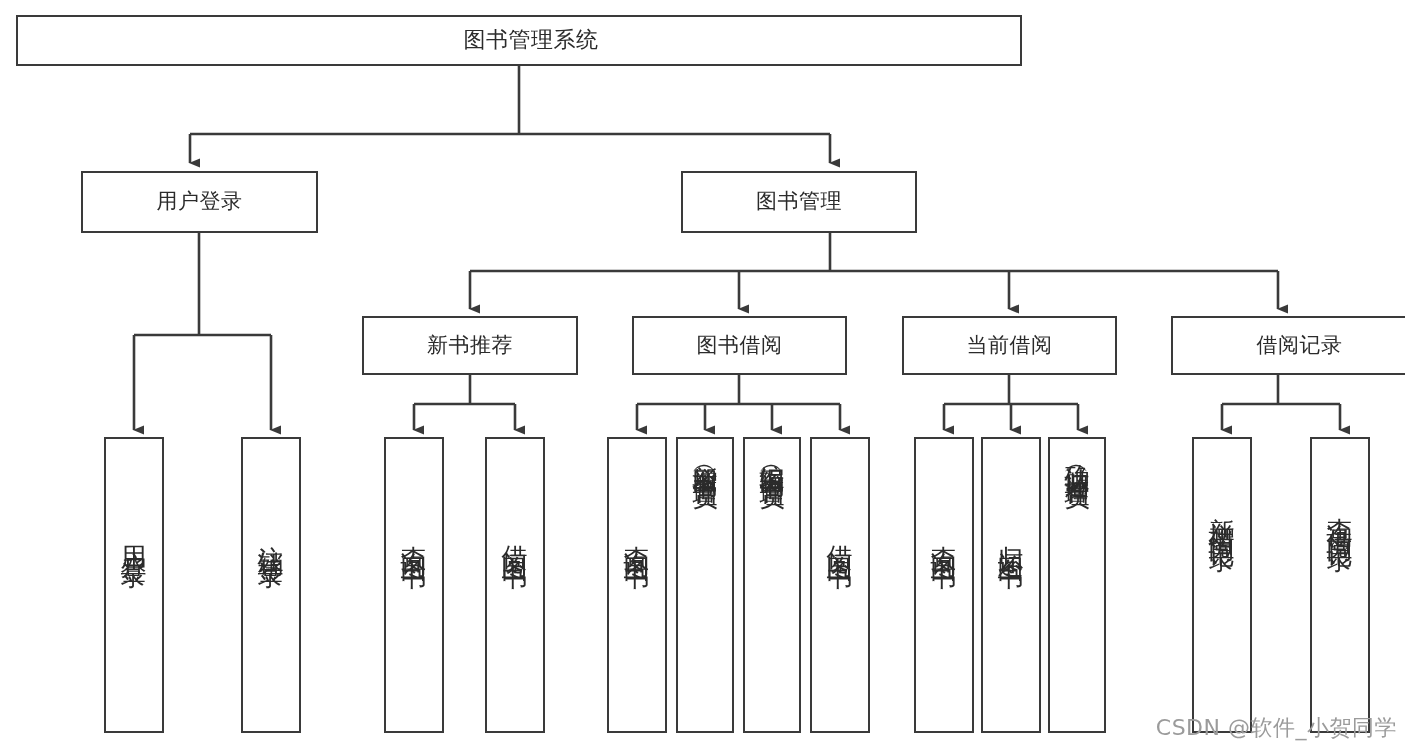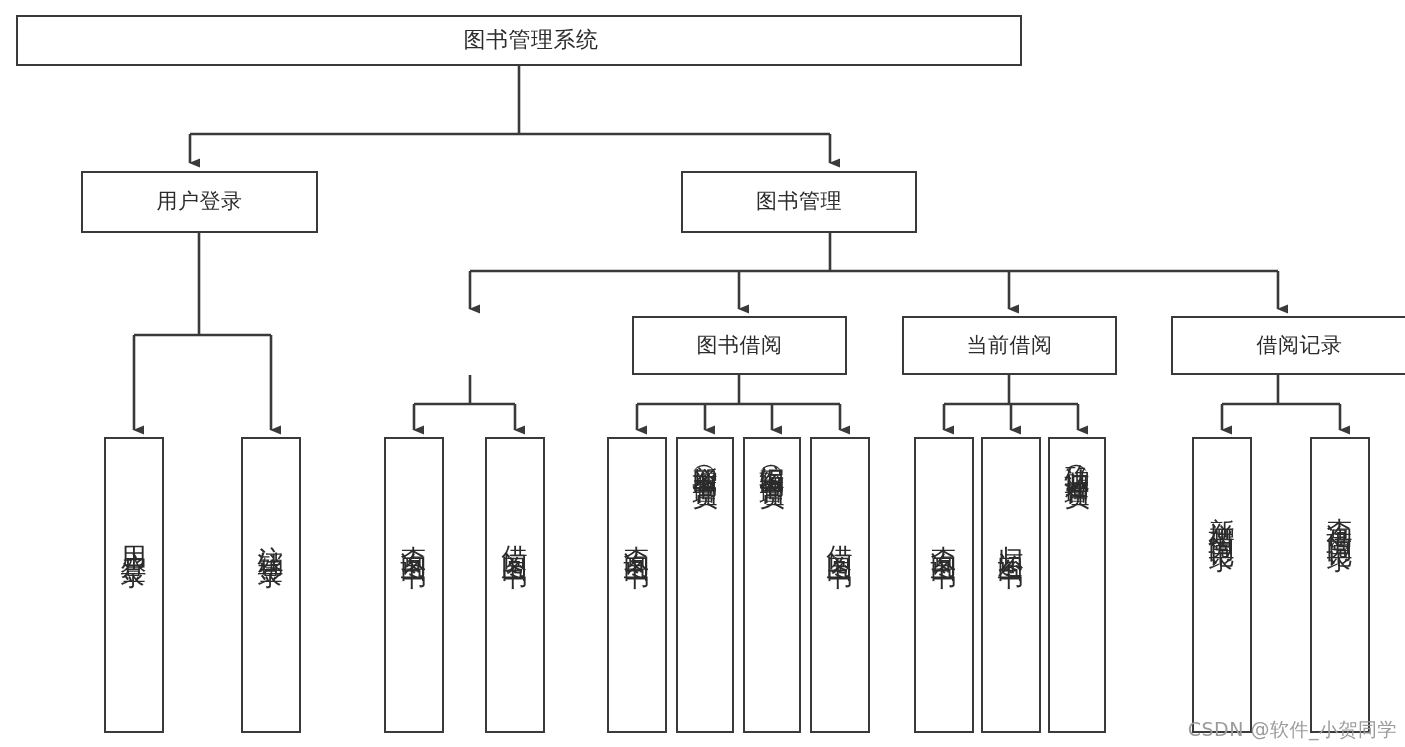--- a/index.html
+++ b/index.html
@@ -46,21 +46,21 @@
     letter-spacing:6px;
     white-space:nowrap;
   }
   .node.v.tall .lbl{font-size:25px;letter-spacing:3px;}
   .node.v.mid .lbl{padding-top:52px;}
   .node.v.mid2 .lbl{padding-top:80px;}
 
   .watermark{
     position:absolute;
     right:8px;bottom:4px;
-    font-size:19px;
+    font-size:22px;
     color:#9b9b9b;
     letter-spacing:0.5px;
     white-space:nowrap;
   }
 </style>
 </head>
 <body>
 
 <div id="stage">
 
@@ -118,20 +118,23 @@
     <span class="lbl">图书管理系统</span>
   </div>
 
   <div class="node h" style="left:81px;top:171px;width:237px;height:62px;">
     <span class="lbl">用户登录</span>
   </div>
   <div class="node h" style="left:681px;top:171px;width:236px;height:62px;">
     <span class="lbl">图书管理</span>
   </div>
 
+  <div class="node h" style="left:362px;top:316px;width:216px;height:59px;">
+    <span class="lbl">新书推荐</span>
+  </div>
   <div class="node h" style="left:902px;top:316px;width:215px;height:59px;">
     <span class="lbl">当前借阅</span>
   </div>
   <div class="node h" style="left:632px;top:316px;width:215px;height:59px;">
     <span class="lbl">图书借阅</span>
   </div>
   <div class="node h" style="left:1171px;top:316px;width:257px;height:59px;">
     <span class="lbl">借阅记录</span>
   </div>
 

